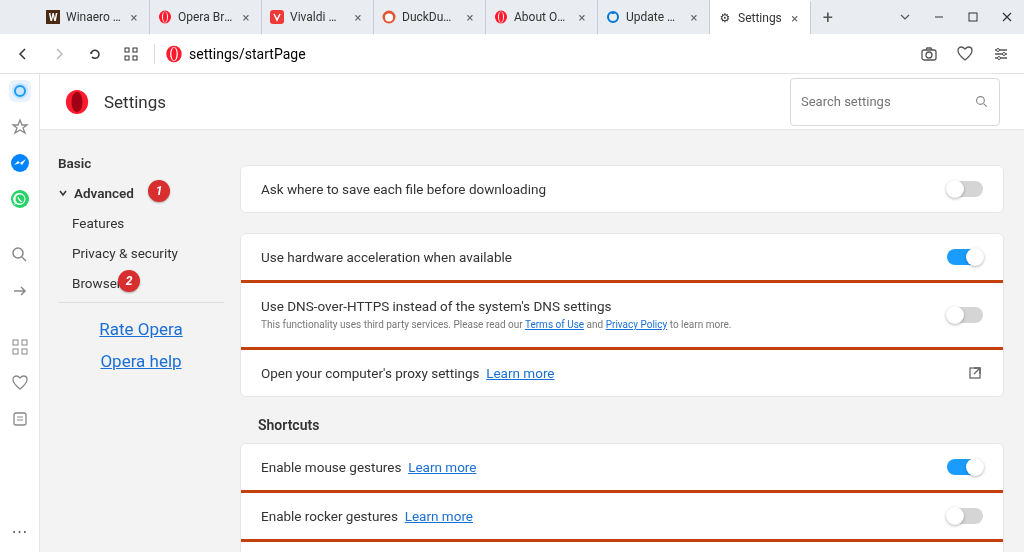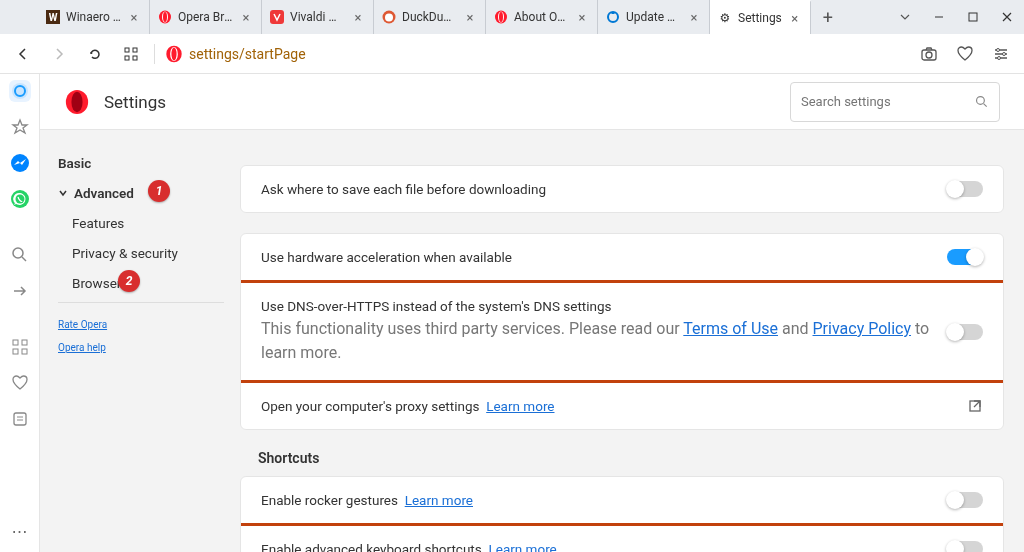--- a/index.html
+++ b/index.html
@@ -11,47 +11,47 @@
 .tab .favicon { width:14px; height:14px; flex-shrink:0; display:flex; align-items:center; justify-content:center; }
 .tab .tab-title { white-space:nowrap; overflow:hidden; text-overflow:ellipsis; flex:1; }
 .tab .tab-close { width:14px; height:14px; flex-shrink:0; display:flex; align-items:center; justify-content:center; color:#666; font-size:13px; }
 .tab.active { background:#fff; border-top:2px solid transparent; }
 .new-tab { width:34px; display:flex; align-items:center; justify-content:center; color:#555; font-size:18px; cursor:pointer; }
 .win-controls { display:flex; align-items:center; gap:0; }
 .win-btn { width:34px; height:34px; display:flex; align-items:center; justify-content:center; color:#555; cursor:pointer; }
 
 .toolbar { height:40px; background:#fff; display:flex; align-items:center; padding:0 10px; gap:10px; border-bottom:1px solid #e3e3e3; }
 .tb-btn { width:26px; height:26px; display:flex; align-items:center; justify-content:center; color:#555; border-radius:4px; cursor:pointer; }
-.addr { flex:1; font-size:14px; color:#a16207; display:flex; align-items:center; gap:6px; }
+.addr { flex:1; font-size:14px; color:#000000; display:flex; align-items:center; gap:6px; }
 
 .workspace { display:flex; height:calc(552px - 34px - 40px); }
 .left-rail { width:40px; background:#fff; border-right:1px solid #e5e5e5; display:flex; flex-direction:column; align-items:center; padding-top:6px; gap:14px; }
 .rail-icon { width:22px; height:22px; display:flex; align-items:center; justify-content:center; color:#666; cursor:pointer; border-radius:6px; }
 .rail-icon.active { background:#e8f3ff; color:#1a9cff; }
 
 .page { flex:1; background:#f3f3f3; display:flex; flex-direction:column; overflow:hidden; }
 .page-header { height:56px; background:#fff; display:flex; align-items:center; padding:0 24px; gap:14px; border-bottom:1px solid #e5e5e5; }
 .opera-logo { width:26px; height:26px; }
 .page-title { font-size:17px; color:#333; flex:1; }
-.search-box { width:210px; height:40px; border:1px solid #d8d8d8; border-radius:4px; display:flex; align-items:center; padding:0 10px; gap:8px; }
+.search-box { width:210px; height:48px; border:1px solid #d8d8d8; border-radius:4px; display:flex; align-items:center; padding:0 10px; gap:8px; }
 .search-box input { border:none; outline:none; flex:1; font-size:13px; color:#666; background:transparent; }
 
 .page-body { flex:1; display:flex; overflow:hidden; }
-.sidebar { width:200px; background:#f3f3f3; padding:18px 16px 0 18px; font-size:13.5px; position:relative; }
+.sidebar { width:200px; background:#f3f3f3; padding:18px 16px 0 18px; font-size:13.5px; position:relative;text-align:center; }
 .sidebar .item { padding:7px 0 7px 14px; color:#333; cursor:pointer; display:flex; align-items:center; gap:6px; position:relative; }
 .sidebar .item.plain { padding-left:0; font-weight:600; }
-.sidebar .link { color:#1a6fd6; text-decoration:underline; padding:6px 0; cursor:pointer; font-size:10px; }
+.sidebar .link { color:#1a6fd6; text-decoration:underline; padding:6px 0; cursor:pointer; font-size:17px; }
 .side-divider { height:1px; background:#ddd; margin:4px 0 10px 0; }
 
 .content { flex:1; overflow-y:auto; padding:0 20px 20px 0;margin-top:35px; }
 .card { background:#fff; border:1px solid #e5e5e5; border-radius:6px; margin-bottom:20px; }
 .row { padding:15px 20px; display:flex; align-items:center; gap:14px; font-size:13.5px; color:#333; border-bottom:3px solid #c2410c; }
 .row:last-child { border-bottom:none; }
 .row .row-text { flex:1; }
-.row .sub { color:#777; font-size:16px; margin-top:3px; line-height:1.5; }
+.row .sub { color:#777; font-size:10px; margin-top:3px; line-height:1.5; }
 .row a { color:#1a6fd6; text-decoration:underline; }
 .toggle { width:36px; height:16px; border-radius:10px; background:#d5d5d5; position:relative; cursor:pointer; flex-shrink:0; }
 .toggle::after { content:""; width:18px; height:18px; background:#fff; border-radius:50%; position:absolute; top:-1px; left:-1px; box-shadow:0 1px 3px rgba(0,0,0,0.3); }
 .toggle.on { background:#1a9cff; }
 .toggle.on::after { left:auto; right:-1px; }
 .section-title { font-size:14px; font-weight:600; color:#333; margin:6px 0 10px 18px; position:relative; }
 .ext-icon { color:#666; }
 
 .badge { width:22px; height:22px; background:#d82e2e; border-radius:50%; color:#fff; font-size:12px; font-weight:700; font-style:italic; display:flex; align-items:center; justify-content:center; position:absolute; box-shadow:0 1px 2px rgba(0,0,0,0.3); }
 
@@ -339,20 +339,26 @@
                 <rect x="3" y="3" width="10" height="10" fill="none" stroke="#666" stroke-width="1.3"></rect>
                 <path d="M7 3 L13 3 L13 9 M13 3 L7 9" stroke="#666" stroke-width="1.3" fill="none"></path>
               </svg>
           </div>
         </div>
 
         <div class="section-title">Shortcuts</div>
         <div class="card">
           <div class="row">
             <div class="row-text">
+              <span>Enable mouse gestures</span>&nbsp;&nbsp;<a href="#">Learn more</a>
+            </div>
+            <div class="toggle on"></div>
+          </div>
+          <div class="row">
+            <div class="row-text">
               <span>Enable rocker gestures</span>&nbsp;&nbsp;<a href="#">Learn more</a>
             </div>
             <div class="toggle"></div>
           </div>
           <div class="row">
             <div class="row-text">
               <span>Enable advanced keyboard shortcuts</span>&nbsp;&nbsp;<a href="#">Learn more</a>
             </div>
             <div class="toggle"></div>
           </div>

